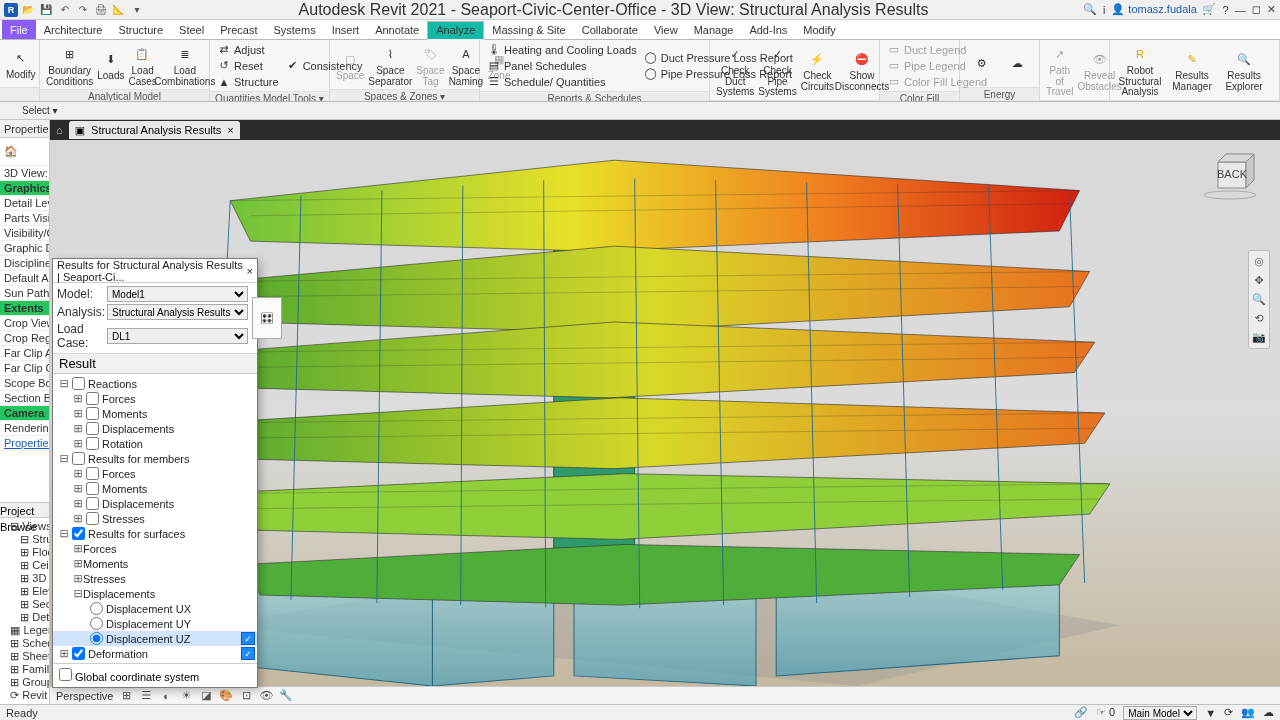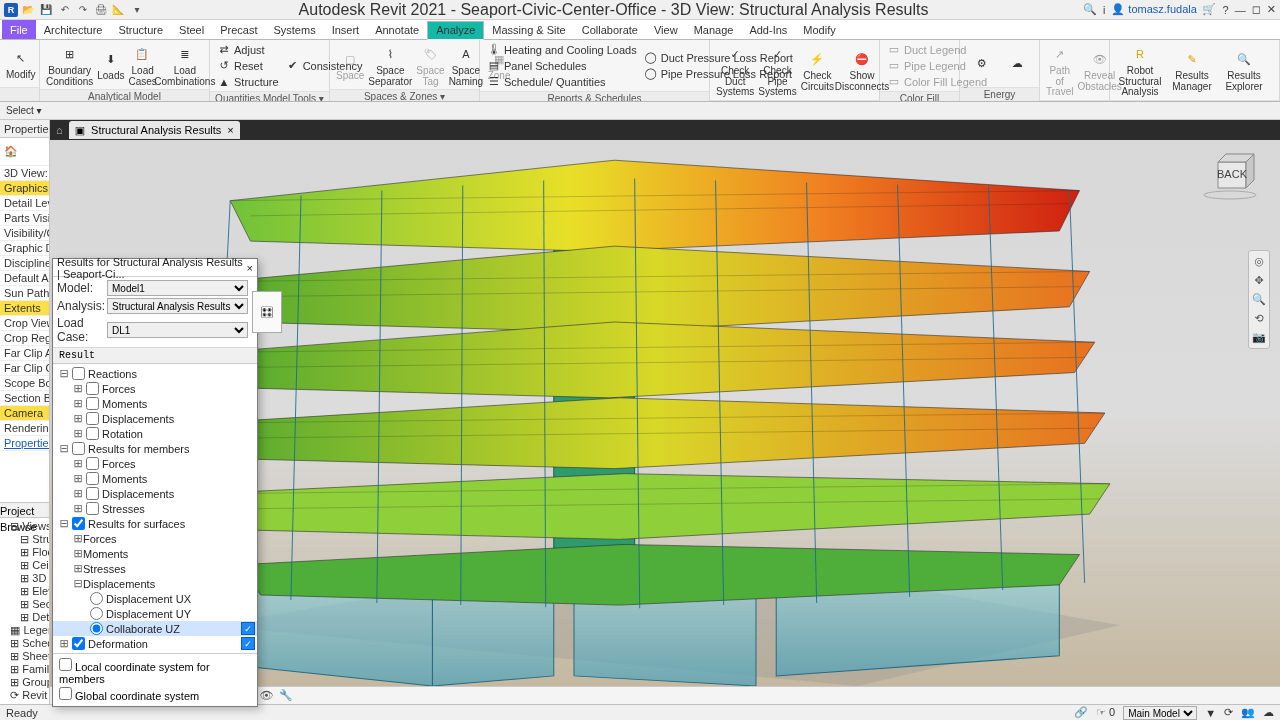--- a/index.html
+++ b/index.html
@@ -28,31 +28,31 @@
 .panel-title { height: 14px; text-align: center; font-size: 10px; color: #555; background: #ececec; border-top: 1px solid #e0e0e0; padding-top: 1px; }
 .btn-lg { display: flex; flex-direction: column; align-items: center; width: 48px; cursor: pointer; color: #333; }
 .btn-lg .ico { width: 24px; height: 24px; display: flex; align-items: center; justify-content: center; }
 .btn-lg .lbl { font-size: 10px; text-align: center; line-height: 1.05; }
 .btn-sm { display: flex; align-items: center; gap: 4px; height: 15px; cursor: pointer; color: #333; font-size: 10px; white-space: nowrap; padding: 0 2px; }
 .btn-sm .ico { width: 12px; height: 12px; display: inline-flex; align-items: center; justify-content: center; }
 .col { display: flex; flex-direction: column; gap: 1px; justify-content: center; }
 .disabled { opacity: 0.45; }
 
 
-.selectbar { height: 18px; background: #f0f0f0; border-bottom: 1px solid #c8c8c8; font-size: 10px; color: #333; display: flex; align-items: center; padding-left: 6px; }
+.selectbar { height: 18px; background: #f0f0f0; border-bottom: 1px solid #c8c8c8; font-size: 10px; color: #333; display: flex; align-items: center; padding-left: 22px; }
 
 
 .main { display: flex; height: calc(720px - 20px - 20px - 62px - 18px - 16px); position: relative; }
 
 
 .palette { width: 50px; background: #fff; border-right: 1px solid #c8c8c8; display: flex; flex-direction: column; overflow: hidden; }
 .palette .pal-head { height: 18px; background: #f0f0f0; border-bottom: 1px solid #c8c8c8; display: flex; align-items: center; padding: 0 4px; font-size: 10px; color: #333; }
 .palette .body { flex: 1; overflow: hidden; font-size: 10px; }
 .palette .row { padding: 1px 4px; border-bottom: 1px solid #eee; white-space: nowrap; color: #333; }
-.palette .sec { background: #fde047; font-weight: 400; }
+.palette .sec { background: #22c55e; font-weight: 700; }
 .palette .link { color: #1a5cb8; text-decoration: underline; }
 .palette .browser-head { height: 16px; background: #f0f0f0; border-top: 1px solid #c8c8c8; border-bottom: 1px solid #c8c8c8; line-height: 16px; }
 
 .browser-tree { padding: 2px 2px; font-size: 10px; color: #333; }
 .browser-tree .n { white-space: nowrap; padding: 0 0 0 0; line-height: 13px; }
 .browser-tree .i1 { padding-left: 8px; }
 .browser-tree .i2 { padding-left: 18px; }
 
 
 .viewarea { flex: 1; display: flex; flex-direction: column; position: relative; background: #fff; }
@@ -63,27 +63,27 @@
 .canvas { flex: 1; position: relative; background: linear-gradient(#d8d8d8 0%, #dcdcdc 50%, #c4b8a0 100%); overflow: hidden; }
 .cube { position: absolute; top: 10px; right: 20px; width: 60px; height: 50px; }
 .navbar { position: absolute; top: 110px; right: 10px; width: 22px; background: rgba(240,240,240,0.85); border: 1px solid #bbb; border-radius: 3px; display: flex; flex-direction: column; align-items: center; gap: 6px; padding: 4px 0; }
 .navbar span { cursor: pointer; color: #555; }
 .viewctrl { height: 18px; background: #f4f4f4; border-top: 1px solid #c8c8c8; display: flex; align-items: center; padding: 0 6px; gap: 6px; font-size: 10px; color: #333; }
 .viewctrl .spacer { flex: 1; }
 .viewctrl span.icon { cursor: pointer; color: #555; width: 14px; text-align: center; }
 
 
 .dialog { position: absolute; left: 52px; top: 138px; width: 206px; background: #fff; border: 1px solid #7a7a7a; box-shadow: 3px 3px 8px rgba(0,0,0,0.25); z-index: 100; display: flex; flex-direction: column; }
-.dialog .dtitle { height: 18px; background: #fff; border-bottom: 1px solid #d0d0d0; display: flex; align-items: center; padding: 0 4px; font-size: 10px; color: #222; }
+.dialog .dtitle { height: 24px; background: #fff; border-bottom: 1px solid #d0d0d0; display: flex; align-items: center; padding: 0 4px; font-size: 10px; color: #222; }
 .dialog .dtitle .x { margin-left: auto; cursor: pointer; }
 .dialog .dform { padding: 3px 4px; display: grid; grid-template-columns: 46px 1fr 30px; gap: 2px 4px; align-items: center; border-bottom: 1px solid #d8d8d8; }
 .dialog .dform label { font-size: 12px; color: #333; }
 .dialog .dform select { font-size: 10px; height: 16px; border: 1px solid #aaa; }
 .dialog .dform .pal-btn { grid-row: 1 / span 3; grid-column: 3; border: 1px solid #aaa; height: 42px; display: flex; align-items: center; justify-content: center; cursor: pointer; background: #fafafa; }
-.dialog .tree-head { background: #f0f0f0; border-bottom: 1px solid #ccc; padding: 2px 6px; font-size: 10px; font-family: Liberation Mono, monospace; }
+.dialog .tree-head { background: #f0f0f0; border-bottom: 1px solid #ccc; padding: 2px 6px; font-size: 13px; }
 .dialog .tree { flex: 1; overflow: auto; padding: 2px 0; }
 .dialog .tree .r { display: flex; align-items: center; height: 15px; font-size: 10px; color: #222; }
 .dialog .tree .r .exp { width: 10px; text-align: center; color: #666; cursor: pointer; }
 .dialog .tree .r .cb { margin: 0 3px; }
 .dialog .tree .r .rd { margin: 0 3px; }
 .dialog .tree .r.sel { background: #d0e4ff; }
 .dialog .tree .r .rcheck { margin-left: auto; width: 14px; height: 13px; background: #1e88ff; color: #fff; display: flex; align-items: center; justify-content: center; font-size: 9px; margin-right: 2px; border: 1px solid #0a5cc0; }
 .dialog .tree .pad1 { padding-left: 6px; }
 .dialog .tree .pad2 { padding-left: 20px; }
 .dialog .tree .pad3 { padding-left: 34px; }
@@ -595,32 +595,31 @@
       <div class="r pad3">
           <input type="radio" class="rd" name="disp" style="">
           <span>Displacement UX</span>
         </div>
       <div class="r pad3">
           <input type="radio" class="rd" name="disp" style="">
           <span>Displacement UY</span>
         </div>
       <div class="r pad3 sel">
           <input type="radio" class="rd" name="disp" checked="" style="">
-          <span>Collaborate UZ</span>
+          <span>Displacement UZ</span>
           <span class="rcheck">✓</span>
         </div>
       <div class="r pad1">
           <span class="exp">⊞</span>
           <input type="checkbox" class="cb" checked="" style="">
           <span>Deformation</span>
           <span class="rcheck">✓</span>
         </div>
     </div>
     <div class="opts">
-      <label><input type="checkbox" style=""> <span>Local coordinate system for members</span></label>
       <label><input type="checkbox" style=""> <span>Global coordinate system</span></label>
     </div>
 
   </div>
 </div>
 
 <div class="statusbar">
   <span>Ready</span>
   <div class="spacer"></div>
   <span>🔗</span>

